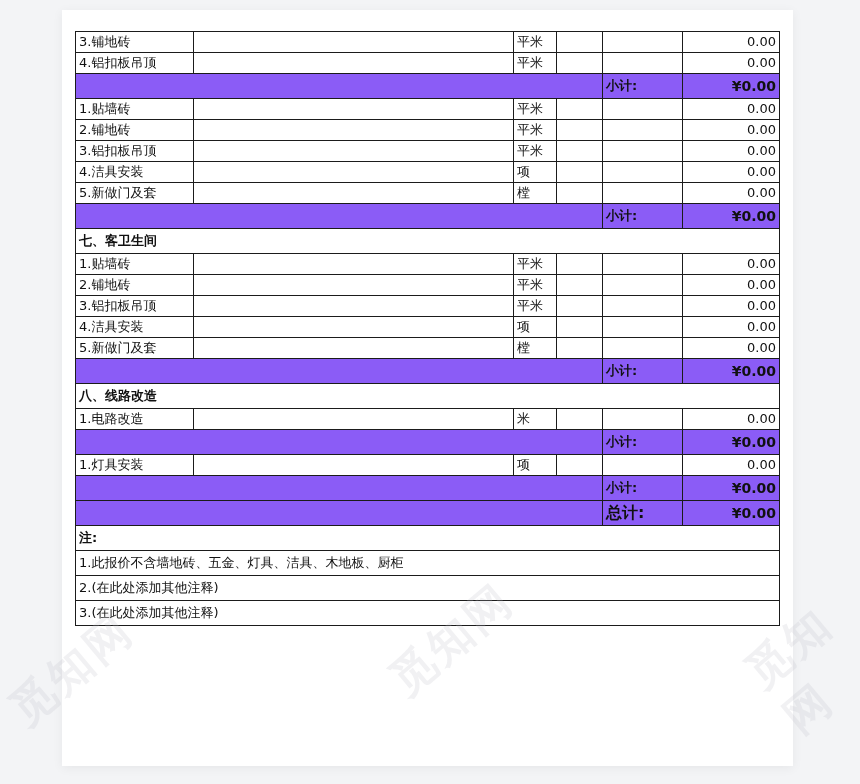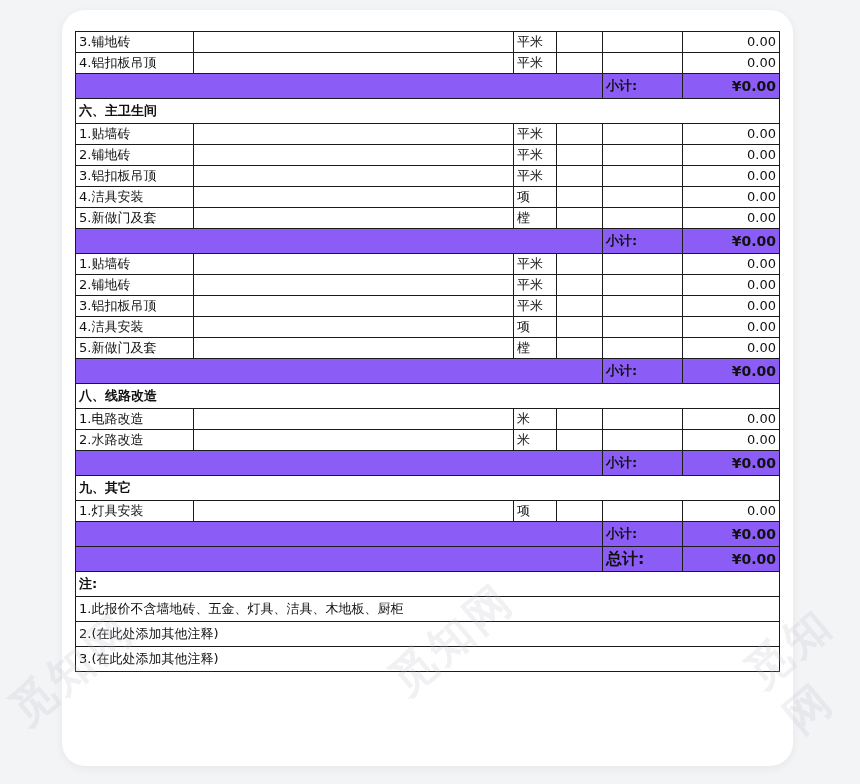--- a/index.html
+++ b/index.html
@@ -3,21 +3,20 @@
   <meta charset="utf-8">
   <style>
     html, body { margin:0; padding:0; }
     body {
       width:860px; height:784px; background:#f3f4f6; position:relative; overflow:hidden;
       font-family:"DejaVu Sans", "Liberation Sans", sans-serif; color:#111;
     }
     .card {
       position:absolute; left:62px; top:10px; width:731px; height:756px; background:#fff;
       box-shadow:0 2px 10px rgba(0,0,0,0.06);
-      border-radius:23px;
     }
     table.sheet {
       position:absolute; left:13px; top:21px; width:704px; border-collapse:collapse; table-layout:fixed;
       font-size:13px;
     }
     table.sheet td {
       border:1.5px solid #1b1b1b; padding:0 3px; height:20px; line-height:18px;
       white-space:nowrap; overflow:hidden;
     }
     td.num { text-align:right; padding-right:6px;margin-left:44px; }
@@ -61,69 +60,69 @@
         <td></td>
         <td></td>
         <td class="num">0.00</td>
       </tr>
       <tr class="sub">
         <td colspan="4"></td>
         <td>小计:</td>
         <td class="num">¥0.00</td>
       </tr>
 
+      <tr>
+        <td>1.贴墙砖</td>
+          <td></td>
+        <td>平米</td>
+          <td></td>
+          <td></td>
+        <td class="num">0.00</td>
+      </tr>
+      <tr>
+        <td>2.铺地砖</td>
+          <td></td>
+        <td>平米</td>
+          <td></td>
+          <td></td>
+        <td class="num">0.00</td>
+      </tr>
+      <tr>
+        <td>3.铝扣板吊顶</td>
+          <td></td>
+        <td>平米</td>
+          <td></td>
+          <td></td>
+        <td class="num">0.00</td>
+      </tr>
+      <tr>
+        <td>4.洁具安装</td>
+          <td></td>
+        <td>项</td>
+          <td></td>
+          <td></td>
+        <td class="num">0.00</td>
+      </tr>
+      <tr>
+        <td>5.新做门及套</td>
+          <td></td>
+        <td>樘</td>
+          <td></td>
+          <td></td>
+        <td class="num">0.00</td>
+      </tr>
+      <tr class="sub">
+        <td colspan="4"></td>
+        <td>小计:</td>
+        <td class="num">¥0.00</td>
+      </tr>
+
       <tr class="sec">
-        <td colspan="6">六、主卫生间</td>
-      </tr>
-      <tr>
-        <td>1.贴墙砖</td>
-          <td></td>
-        <td>平米</td>
-          <td></td>
-          <td></td>
-        <td class="num">0.00</td>
-      </tr>
-      <tr>
-        <td>2.铺地砖</td>
-          <td></td>
-        <td>平米</td>
-          <td></td>
-          <td></td>
-        <td class="num">0.00</td>
-      </tr>
-      <tr>
-        <td>3.铝扣板吊顶</td>
-          <td></td>
-        <td>平米</td>
-          <td></td>
-          <td></td>
-        <td class="num">0.00</td>
-      </tr>
-      <tr>
-        <td>4.洁具安装</td>
-          <td></td>
-        <td>项</td>
-          <td></td>
-          <td></td>
-        <td class="num">0.00</td>
-      </tr>
-      <tr>
-        <td>5.新做门及套</td>
-          <td></td>
-        <td>樘</td>
-          <td></td>
-          <td></td>
-        <td class="num">0.00</td>
-      </tr>
-      <tr class="sub">
-        <td colspan="4"></td>
-        <td>小计:</td>
-        <td class="num">¥0.00</td>
-      </tr>
-
+        <td colspan="6">七、客卫生间</td>
+      </tr>
       <tr>
         <td>1.贴墙砖</td>
           <td></td>
         <td>平米</td>
           <td></td>
           <td></td>
         <td class="num">0.00</td>
       </tr>
       <tr>
         <td>2.铺地砖</td>
@@ -167,37 +166,26 @@
         <td colspan="6">八、线路改造</td>
       </tr>
       <tr>
         <td>1.电路改造</td>
           <td></td>
         <td>米</td>
           <td></td>
           <td></td>
         <td class="num">0.00</td>
       </tr>
-      <tr>
-        <td>2.水路改造</td>
-          <td></td>
-        <td>米</td>
-          <td></td>
-          <td></td>
-        <td class="num">0.00</td>
-      </tr>
-      <tr class="sub">
-        <td colspan="4"></td>
-        <td>小计:</td>
-        <td class="num">¥0.00</td>
-      </tr>
-
-      <tr class="sec">
-        <td colspan="6">九、其它</td>
-      </tr>
+      <tr class="sub">
+        <td colspan="4"></td>
+        <td>小计:</td>
+        <td class="num">¥0.00</td>
+      </tr>
+
       <tr>
         <td>1.灯具安装</td>
           <td></td>
         <td>项</td>
           <td></td>
           <td></td>
         <td class="num">0.00</td>
       </tr>
       <tr class="sub">
         <td colspan="4"></td>

